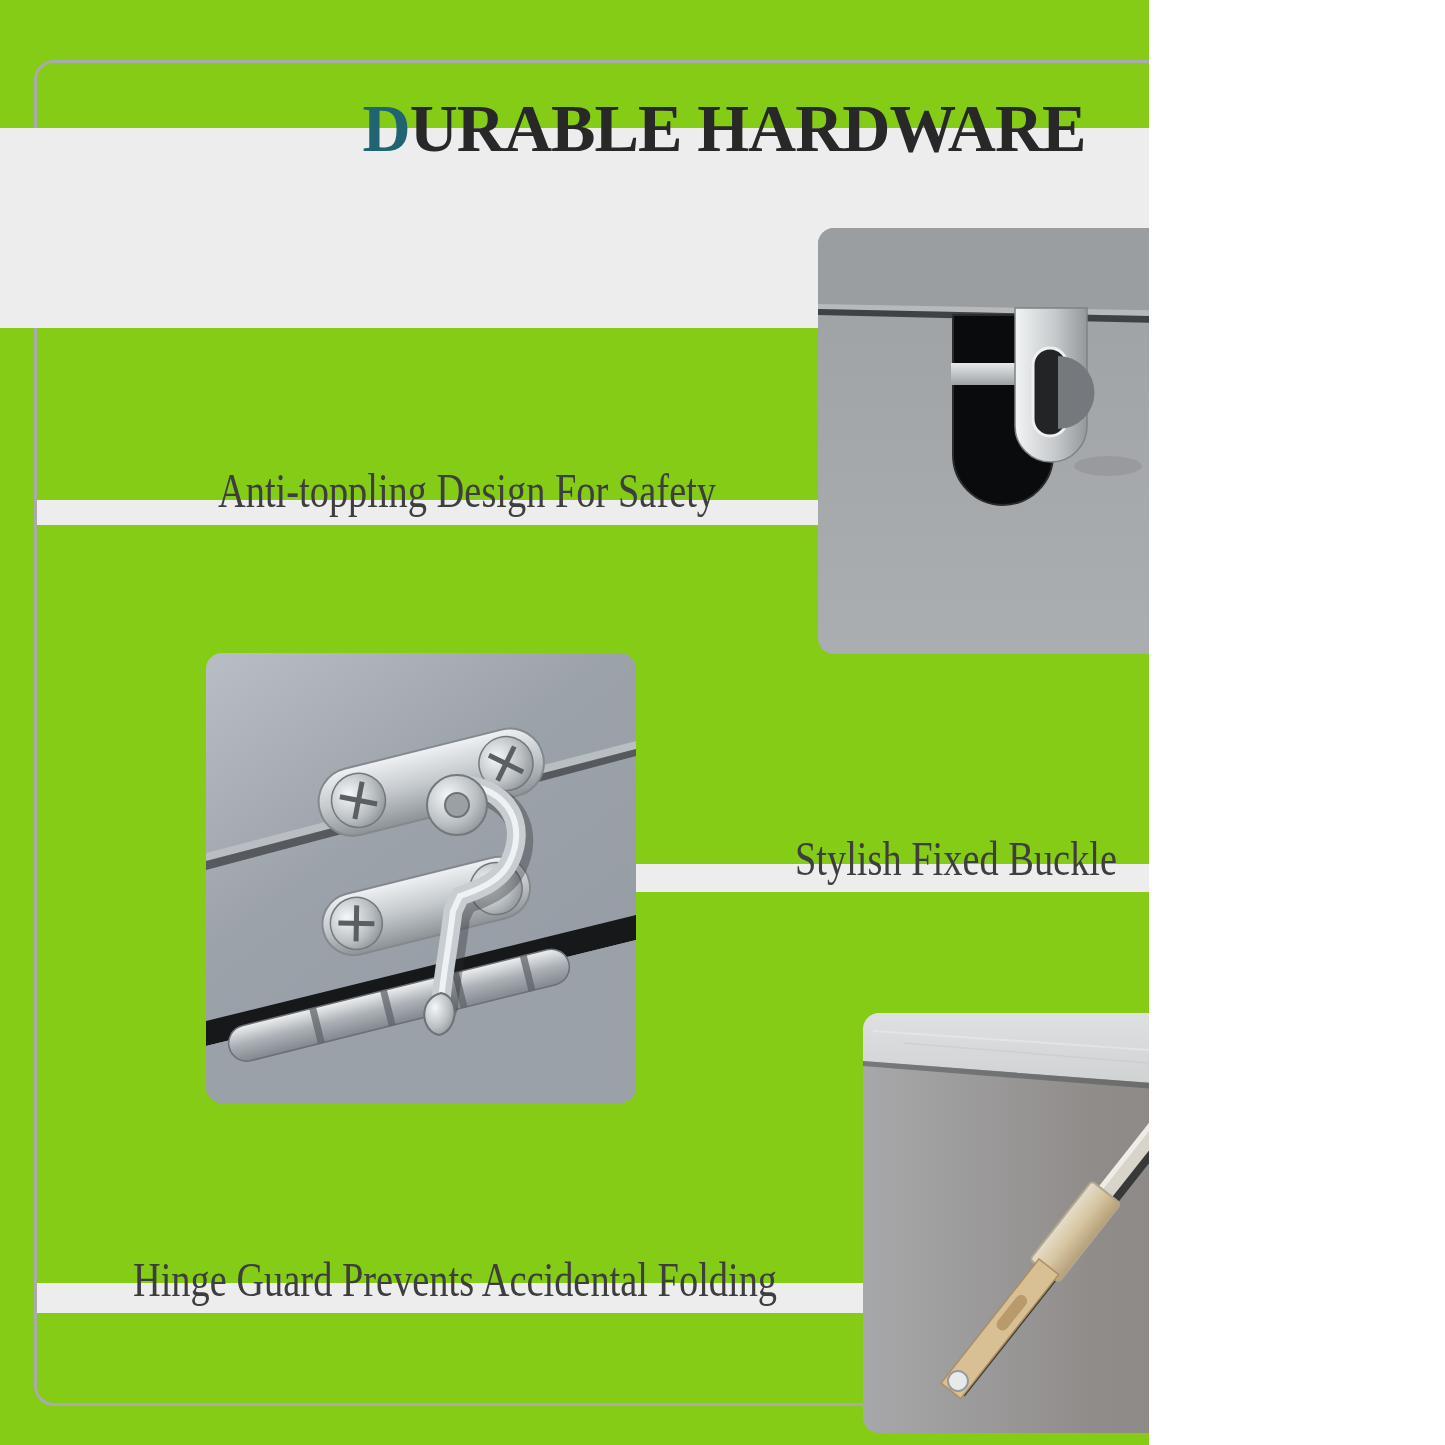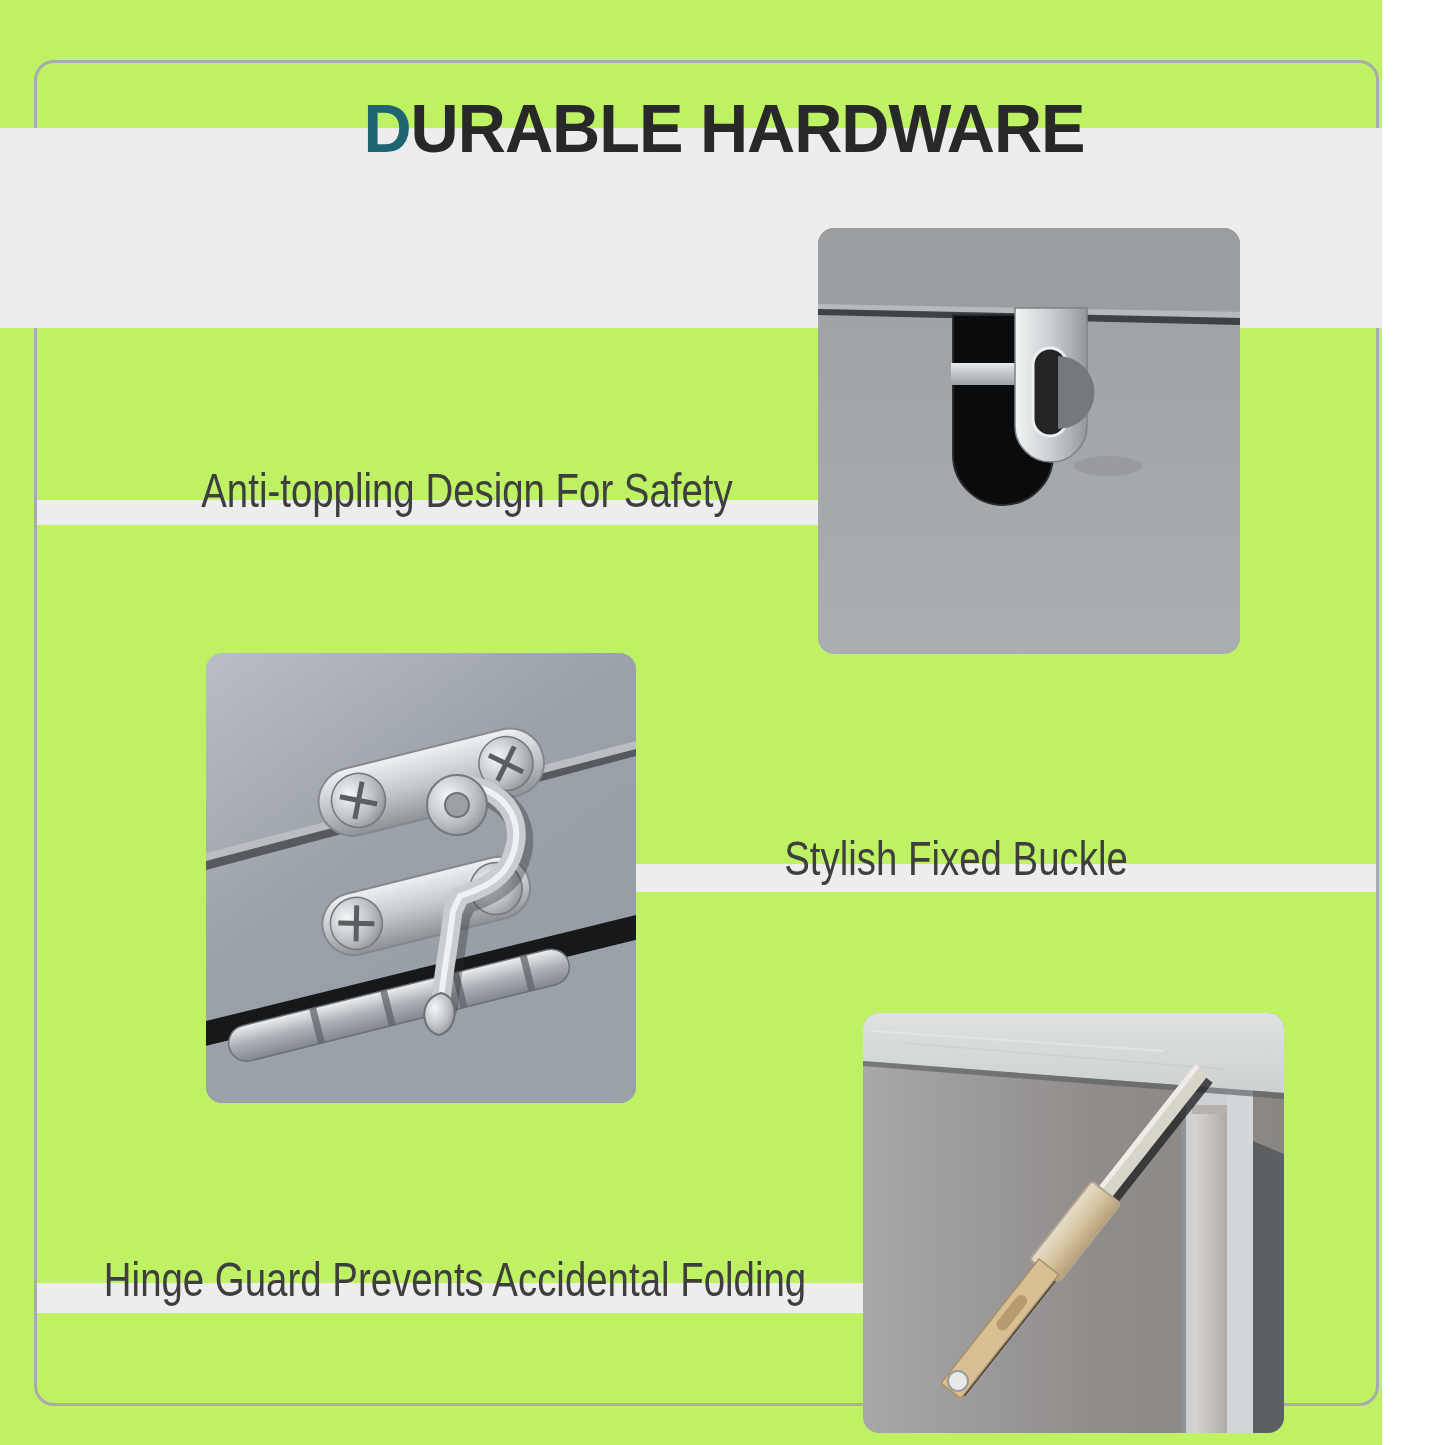--- a/index.html
+++ b/index.html
@@ -1,21 +1,21 @@
 <!DOCTYPE html>
 <html><head>
 <meta charset="utf-8">
 <style>
   html,body{margin:0;padding:0;background:#ffffff;}
   .canvas{
     position:relative;
-    width:1382px;height:1445px;
-    background:#bef264;
+    width:1149px;height:1445px;
+    background:#84cc16;
     overflow:hidden;
-    font-family:Liberation Sans, sans-serif;
+    font-family:Liberation Serif, serif;
   }
   
   .band{position:absolute;background:#ededee;}
   .band-title{left:0;top:128px;width:1445px;height:200px;z-index:3;}
   .band-f1{left:36px;top:500px;width:795px;height:25px;z-index:1;}
   .band-f2{left:630px;top:864px;width:749px;height:28px;z-index:1;}
   .band-f3{left:36px;top:1283px;width:830px;height:30px;z-index:1;}
   
   .card-border{
     position:absolute;left:34px;top:60px;width:1345px;height:1346px;

